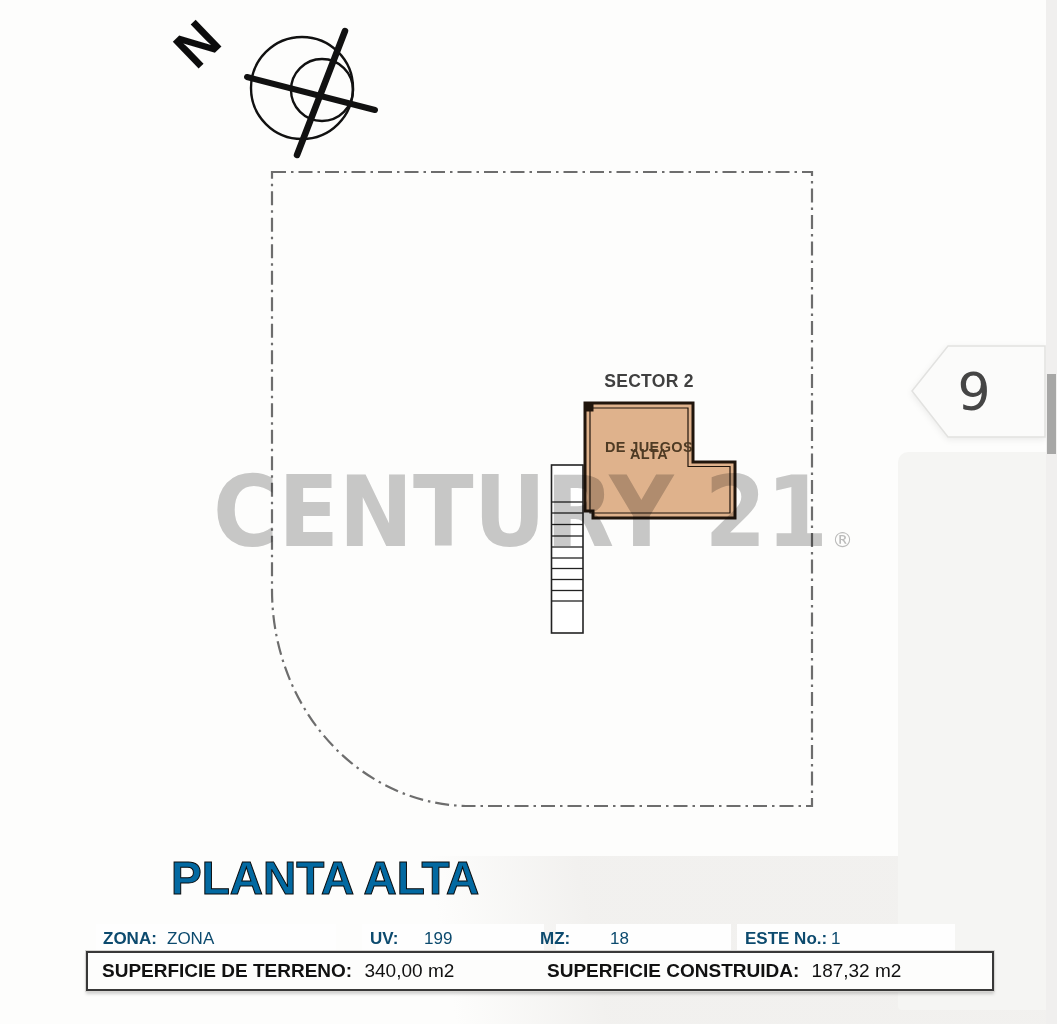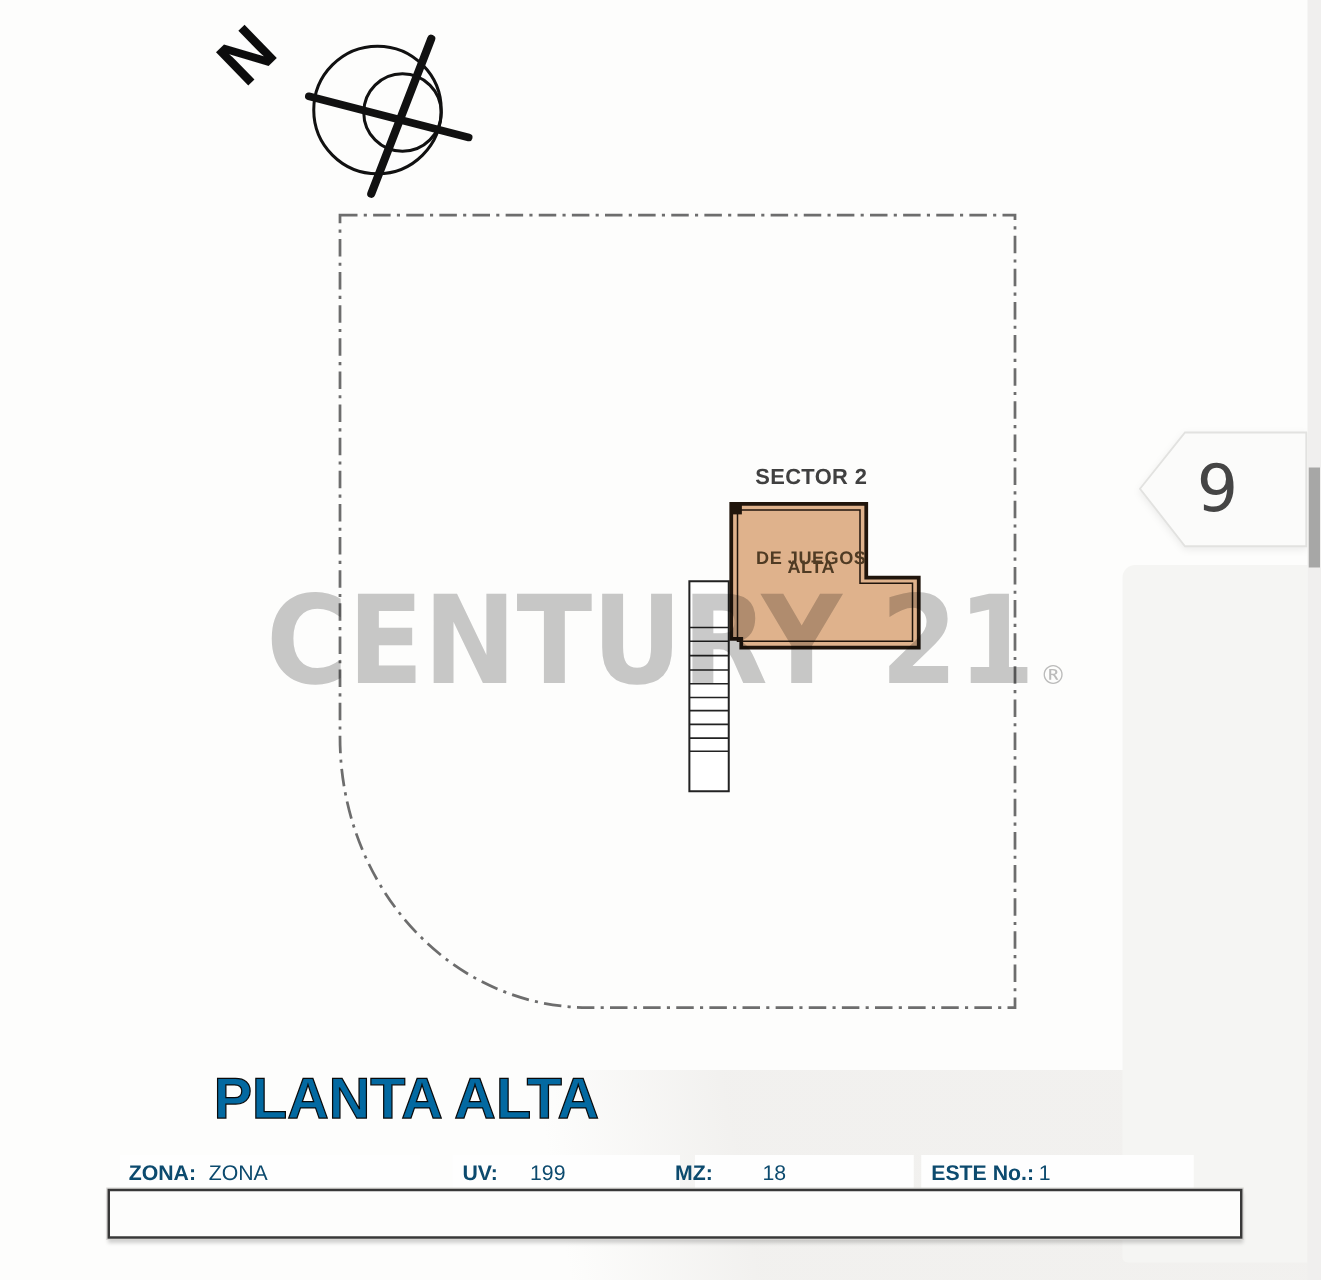--- a/index.html
+++ b/index.html
@@ -149,13 +149,21 @@
 <span class="abs r1-label" style="left:370px">UV:</span>
 <span class="abs r1-value" style="left:424px">199</span>
 
 <span class="abs r1-label" style="left:540px">MZ:</span>
 <span class="abs r1-value" style="left:610px">18</span>
 
 <span class="abs r1-label" style="left:745px">ESTE No.:</span>
 <span class="abs r1-value" style="left:831px">1</span>
 
 <div class="abs summary-box">
+  <div class="r2-group r2-left">
+    <b>SUPERFICIE DE TERRENO:</b>
+    <span>340,00 m2</span>
+  </div>
+  <div class="r2-group r2-right">
+    <b>SUPERFICIE CONSTRUIDA:</b>
+    <span>187,32 m2</span>
+  </div>
 </div>
 
 </body></html>

